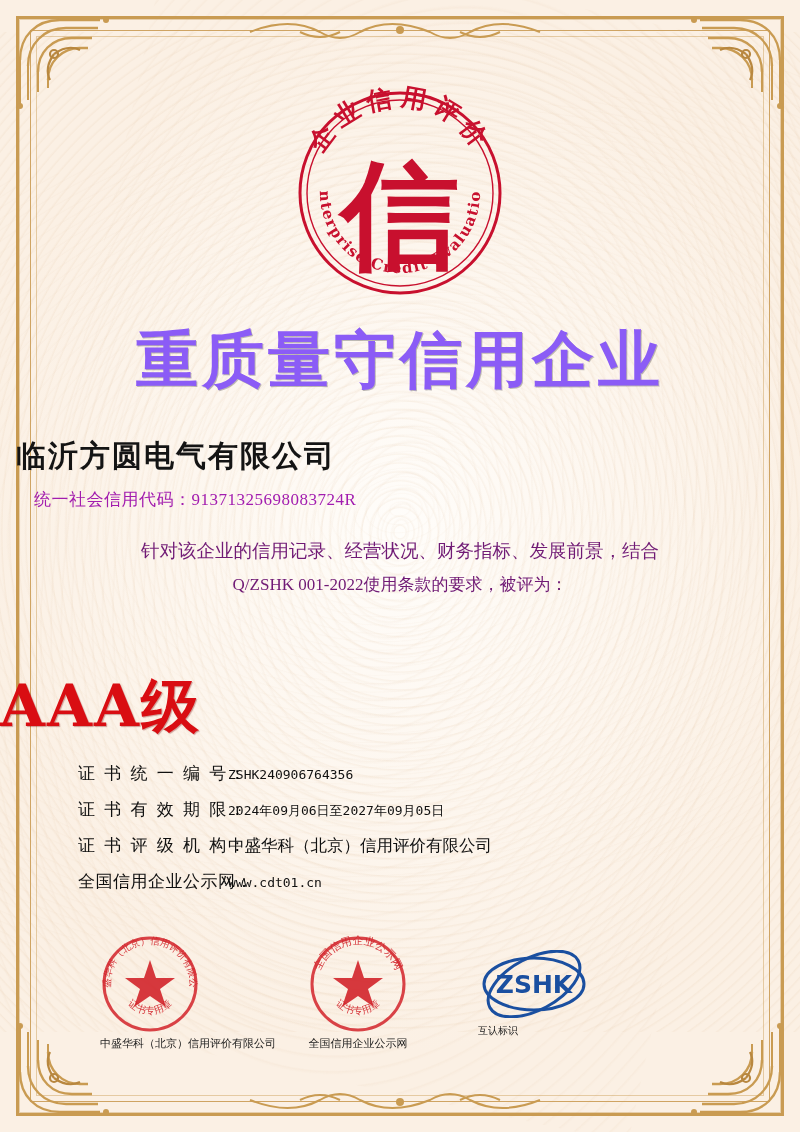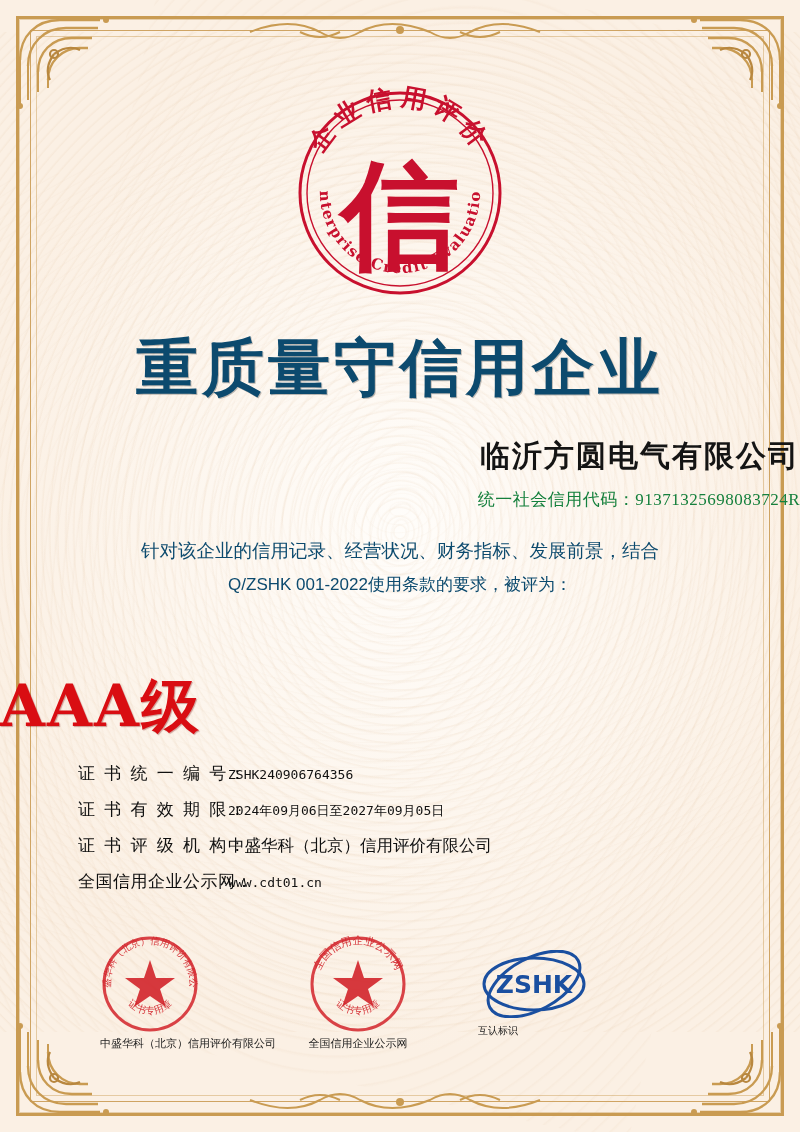--- a/index.html
+++ b/index.html
@@ -122,60 +122,61 @@
     transform: translateX(-50%);
     width: 230px;
     height: 230px;
   }
   .seal-wrap svg { display: block; }
 
   
   .main-title {
     position: absolute;
     left: 0; right: 0;
-    top: 326px;
+    top: 318px;
     text-align: center;
     font-family: "DejaVu Serif", "Liberation Serif", serif;
     font-weight: bold;
     font-size: 62px;
     letter-spacing: 4px;
-    color: #0c4a6e;
+    color: #8b5cf6;
     text-shadow: 1px 1px 0 rgba(0,0,0,.25);
   }
   .company {
     position: absolute;
     left: 16px; right: 0;
     top: 436px;
-    text-align: right;
+    text-align: left;
     font-family: "DejaVu Serif", "Liberation Serif", serif;
     font-weight: bold;
     font-size: 30px;
     letter-spacing: 2px;
     color: #141414;
   }
   .credit-code {
     position: absolute;
     left: 0; right: 0;
     top: 488px;
-    text-align: right;
+    text-align: left;
     font-size: 17px;
     letter-spacing: .5px;
-    color: #15803d;
+    color: #a21caf;
+    padding-left: 34px;
   }
   .body-text {
     position: absolute;
     left: 96px; right: 96px;
     top: 534px;
     text-align: center;
     font-size: 18.5px;
     line-height: 34px;
-    color: #0c4a6e;
+    color: #701a75;
   }
   .body-text .ln { display: block; }
-  .body-text .mono { font-family: Liberation Sans, sans-serif; font-size: 17px; }
+  .body-text .mono { font-family: Liberation Serif, serif; font-size: 17px; }
 
   .grade {
     position: absolute;
     left: 0; right: 0;
     top: 668px;
     text-align: left;
     font-family: "DejaVu Serif", "Liberation Serif", serif;
     font-weight: bold;
     font-size: 58px;
     letter-spacing: 2px;

